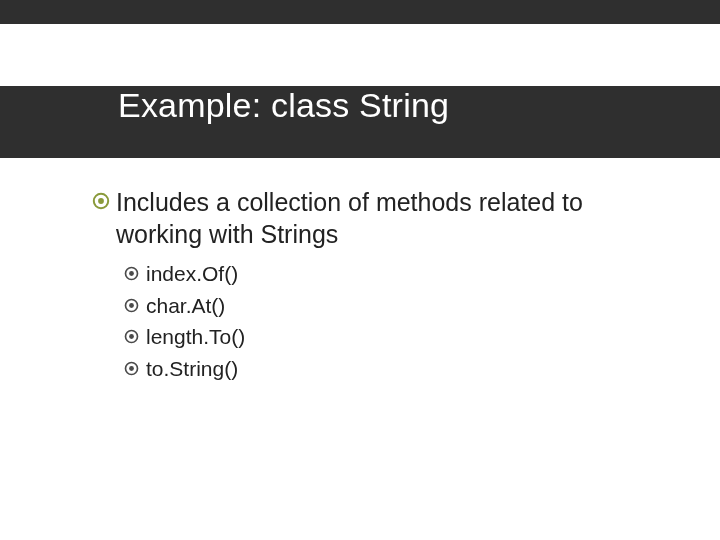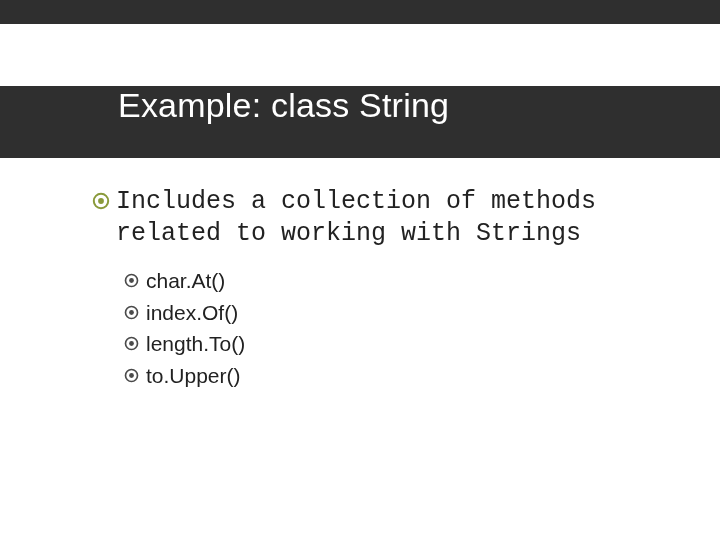--- a/index.html
+++ b/index.html
@@ -26,24 +26,23 @@
   .body {
     position: absolute;
     top: 186px;
     left: 92px;
     right: 60px;
   }
   .lvl1 {
     font-size: 25px;
     color: #222222;
     line-height: 1.28;
-    margin-bottom: 15px;
+    margin-bottom: 8px;
     display: flex;
     align-items: flex-start;
-    font-family: Liberation Mono, monospace;
   }
   .lvl1 .bullet-icon { flex: 0 0 auto; margin-right: 6px; margin-top: 6px; }
   .sub-list { margin-left: 32px; }
   .lvl2 {
     font-size: 21px;
     color: #222222;
     line-height: 1.5;
     display: flex;
     align-items: center;
   }
@@ -71,42 +70,42 @@
     </div>
 
     <div class="sub-list">
 
 
       <div class="lvl2">
         <svg class="bullet-icon" width="15" height="15" viewBox="0 0 20 20">
           <circle cx="10" cy="10" r="8" fill="none" stroke="#4a4a4a" stroke-width="2.2"></circle>
           <circle cx="10" cy="10" r="3.2" fill="#4a4a4a"></circle>
         </svg>
-        <span>char.At()</span>
+        <span>index.Of()</span>
       </div>
 
       <div class="lvl2">
         <svg class="bullet-icon" width="15" height="15" viewBox="0 0 20 20">
           <circle cx="10" cy="10" r="8" fill="none" stroke="#4a4a4a" stroke-width="2.2"></circle>
           <circle cx="10" cy="10" r="3.2" fill="#4a4a4a"></circle>
         </svg>
-        <span>index.Of()</span>
+        <span>char.At()</span>
       </div>
 
       <div class="lvl2">
         <svg class="bullet-icon" width="15" height="15" viewBox="0 0 20 20">
           <circle cx="10" cy="10" r="8" fill="none" stroke="#4a4a4a" stroke-width="2.2"></circle>
           <circle cx="10" cy="10" r="3.2" fill="#4a4a4a"></circle>
         </svg>
         <span>length.To()</span>
       </div>
 
       <div class="lvl2">
         <svg class="bullet-icon" width="15" height="15" viewBox="0 0 20 20">
           <circle cx="10" cy="10" r="8" fill="none" stroke="#4a4a4a" stroke-width="2.2"></circle>
           <circle cx="10" cy="10" r="3.2" fill="#4a4a4a"></circle>
         </svg>
-        <span>to.Upper()</span>
+        <span>to.String()</span>
       </div>
 
     </div>
   </div>
 </div>
 
 </body></html>

